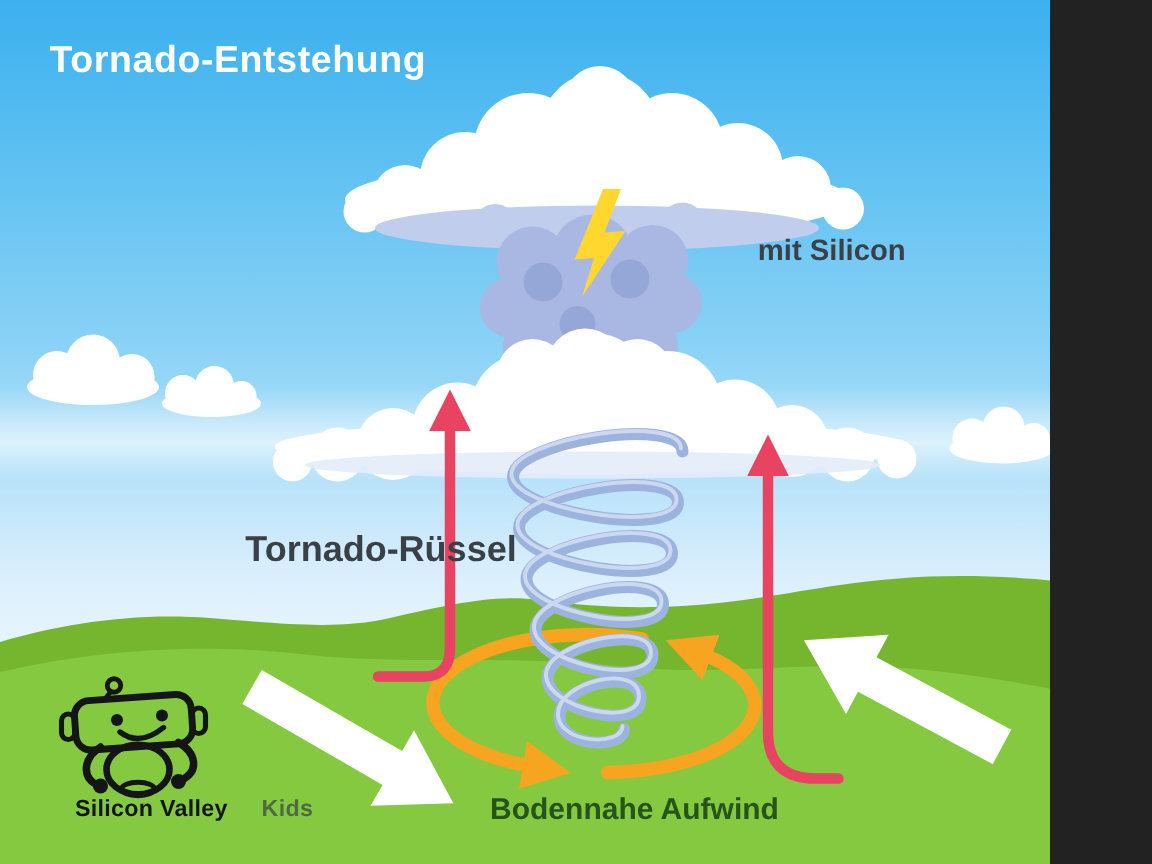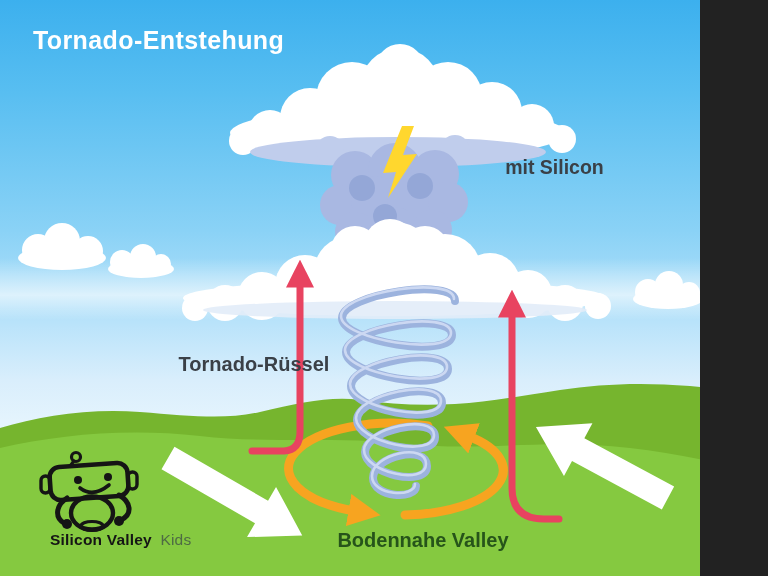--- a/index.html
+++ b/index.html
@@ -11,27 +11,27 @@
       #b9e3fa 56%, #d9eefc 66%, var(--sky-horizon) 73%, #e9f7fe 100%);
   }
   #scene{position:absolute;left:0;top:0;}
   .lbl{position:absolute;z-index:6;text-align:center;}
   .lbl-dark{color:var(--label-dark);font-weight:bold;}
   #title{
     position:absolute;left:33px;top:26px;z-index:6;
     color:var(--title-white);font-size:25px;font-weight:bold;letter-spacing:.4px;
   }
   #storm-label{left:452px;top:154px;width:205px;font-size:19.5px;line-height:1.34;}
-  #funnel-label{left:148px;top:353px;width:212px;font-size:20px;}
+  #funnel-label{left:148px;top:353px;width:212px;font-size:24px;}
   #vortex-label{left:318px;top:529px;width:210px;font-size:20px;color:var(--label-green);font-weight:bold;}
   #logo-text{
     position:absolute;left:30px;top:531px;z-index:6;font-size:15.5px;letter-spacing:.2px;
   }
   #logo-text .b{font-weight:bold;color:#151515;margin-left:20px;}
-  #logo-text .k{font-weight:normal;color:#4e6b44;margin-left:4px;}
+  #logo-text .k{font-weight:bold;color:#4e6b44;margin-left:18px;}
 </style>
 </head>
 <body>
 
 <div id="stage">
 
   <svg id="scene" width="768" height="576" viewBox="0 0 768 576">
     <defs>
       <linearGradient id="hazeGrad" x1="0" y1="0" x2="0" y2="1">
         <stop offset="0" stop-color="#ffffff" stop-opacity="0"></stop>
@@ -190,19 +190,19 @@
   </svg>
 
   <div id="title">Tornado-Entstehung</div>
 
   <div id="storm-label" class="lbl lbl-dark">
     <div>mit Silicon</div>
   </div>
 
   <div id="funnel-label" class="lbl lbl-dark">Tornado-Rüssel</div>
 
-  <div id="vortex-label" class="lbl">Bodennahe Valley</div>
+  <div id="vortex-label" class="lbl">Bodennahe Aufwind</div>
 
   <div id="logo-text">
     <span class="b">Silicon Valley</span>
     <span class="k">Kids</span>
   </div>
 </div>
 
 </body></html>

